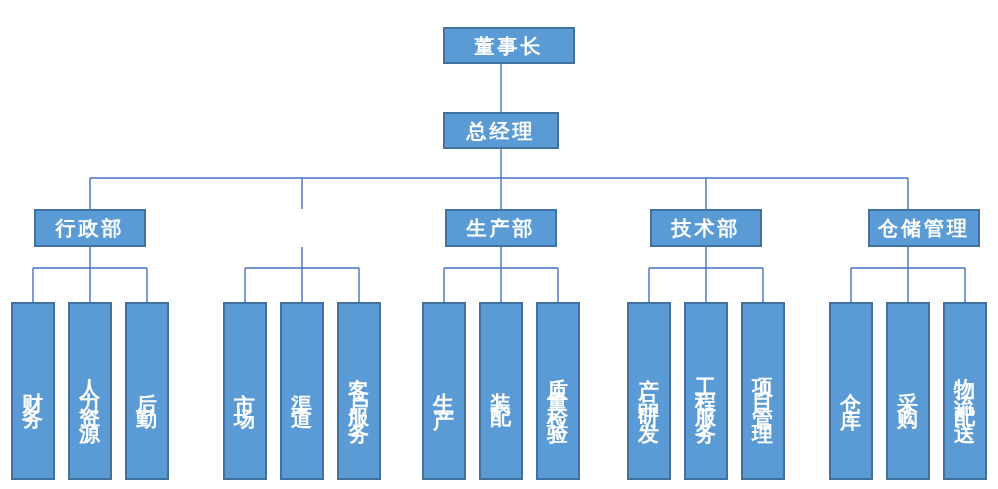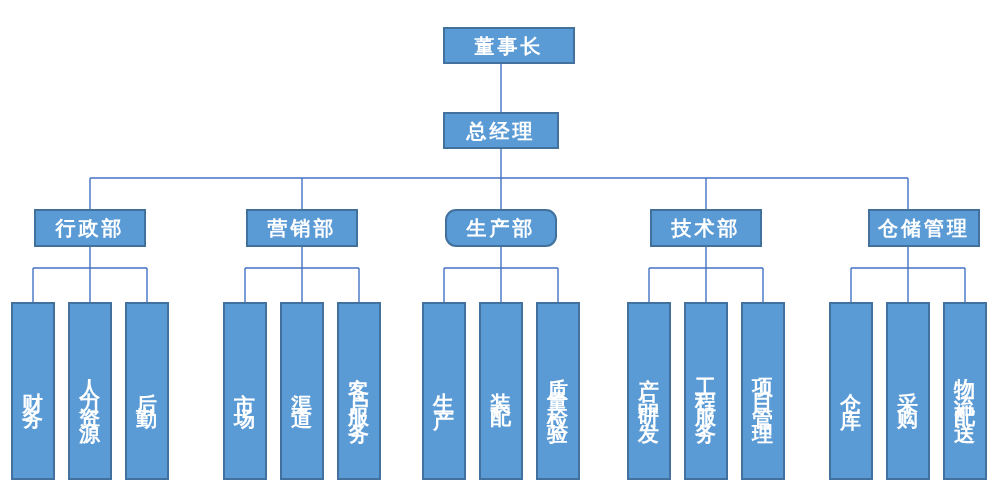--- a/index.html
+++ b/index.html
@@ -96,22 +96,21 @@
     <line x1="851" y1="268" x2="851" y2="302"></line>
     <line x1="908" y1="268" x2="908" y2="302"></line>
     <line x1="965" y1="268" x2="965" y2="302"></line>
   </svg>
 
   <div class="node h" style="left:443px; top:27px; width:132px; height:37px;">董事长</div>
 
   <div class="node h" style="left:443px; top:112px; width:116px; height:37px;">总经理</div>
 
   <div class="node h" style="left:34px; top:209px; width:112px; height:38px;">行政部</div>
-  <div class="node h" style="left:246px; top:209px; width:112px; height:38px;">营销部</div>
-  <div class="node h" style="left:445px; top:209px; width:112px; height:38px;border-radius:11px;">生产部</div>
+  <div class="node h" style="left:445px; top:209px; width:112px; height:38px;">生产部</div>
   <div class="node h" style="left:650px; top:209px; width:112px; height:38px;">技术部</div>
   <div class="node h" style="left:852px; top:209px; width:112px; height:38px;margin-left:16px;">仓储管理</div>
 
   <div class="node v" style="left:11px; top:302px; width:44px; height:178px;">
     <span class="vtext">财务</span>
   </div>
   <div class="node v" style="left:68px; top:302px; width:44px; height:178px;">
     <span class="vtext">人力资源</span>
   </div>
   <div class="node v" style="left:125px; top:302px; width:44px; height:178px;">

